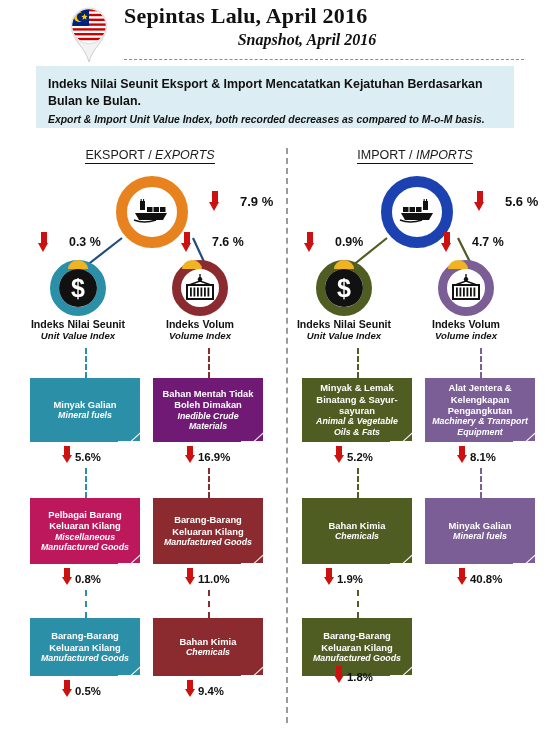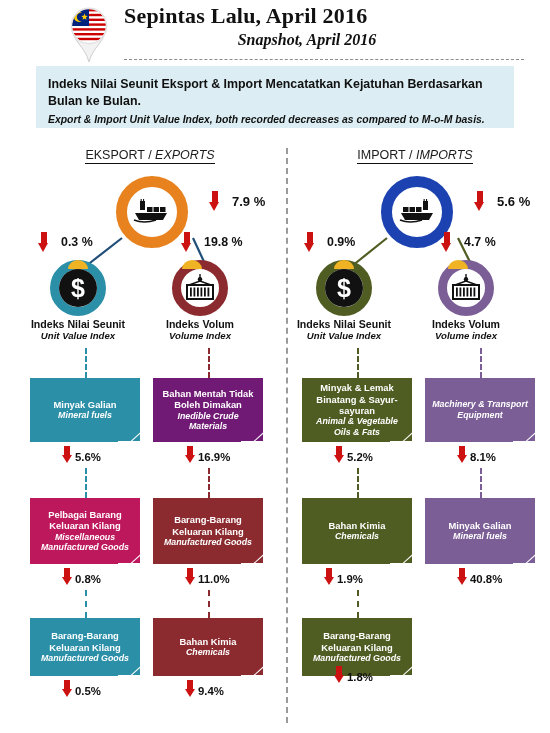--- a/index.html
+++ b/index.html
@@ -99,21 +99,21 @@
   
   .cap{position:absolute;width:150px;text-align:center;}
   .cap .my{font-size:10.6px;font-weight:bold;color:#111;line-height:1.15;}
   .cap .en{font-size:9.6px;font-weight:bold;font-style:italic;color:#111;line-height:1.15;}
   #cap-exp-uvi{left:3px;top:318px;}
   #cap-exp-vol{left:125px;top:318px;}
   #cap-imp-uvi{left:269px;top:318px;}
   #cap-imp-vol{left:391px;top:318px;}
 
   
-  .chip{position:absolute;display:flex;align-items:center;gap:12px;white-space:nowrap;text-align:right;}
+  .chip{position:absolute;display:flex;align-items:center;gap:20px;white-space:nowrap;text-align:right;}
   .chip .pct{font-size:12.4px;font-weight:bold;color:#111;}
   .chip.big .pct{font-size:13px;}
   .arrow{display:inline-block;width:11px;height:20px;position:relative;}
   .arrow i{
     position:absolute;left:2.5px;top:0;width:6px;height:12px;background:#cc1111;
   }
   .arrow b{
     position:absolute;left:0;top:11px;width:0;height:0;
     border-left:5.5px solid transparent;border-right:5.5px solid transparent;
     border-top:9px solid #cc1111;
@@ -279,21 +279,21 @@
           <rect x="25.5" y="14.5" width="1.8" height="9"></rect>
         </g>
       </svg>
     </div>
   </div>
   <div class="chip" id="chip-exp-vol">
     <span class="arrow">
         <i></i>
         <b></b>
       </span>
-    <span class="pct">19.8 %</span>
+    <span class="pct">7.6 %</span>
   </div>
   <div class="cap" id="cap-exp-vol">
     <div class="my">Indeks Volum</div>
     <div class="en">Volume Index</div>
   </div>
 
   <div class="ring top-ring" id="ring-imp-top">
     <div class="inner">
       <svg width="40" height="26" viewBox="0 0 40 26">
         <rect x="26" y="2" width="5" height="9" fill="#111"></rect>
@@ -477,20 +477,21 @@
       </div>
       <div class="step" style="left: 334px; top: 666px;">
         <span class="arrow sm">
           <i></i>
           <b></b>
         </span>
         <span class="pct">1.8%</span>
       </div>
       <div class="vdot" style="left: 480px; top: 348px; height: 30px; border-color: rgb(123, 94, 150);"></div>
       <div class="box" style="left: 425px; top: 378px; height: 64px; background: rgb(123, 94, 150);">
+        <div class="my">Alat Jentera &amp; Kelengkapan Pengangkutan</div>
         <div class="en">Machinery &amp; Transport Equipment</div>
         <div class="fold"></div>
       </div>
       <div class="step" style="left: 457px; top: 446px;">
         <span class="arrow sm">
           <i></i>
           <b></b>
         </span>
         <span class="pct">8.1%</span>
       </div>

